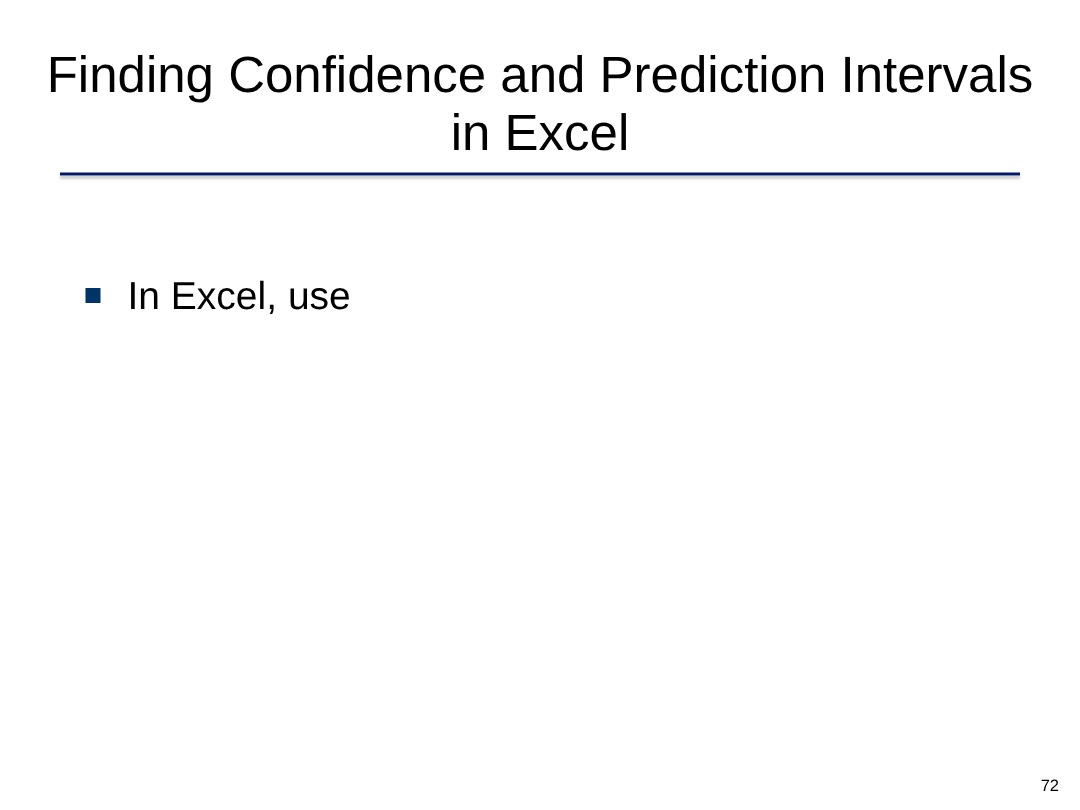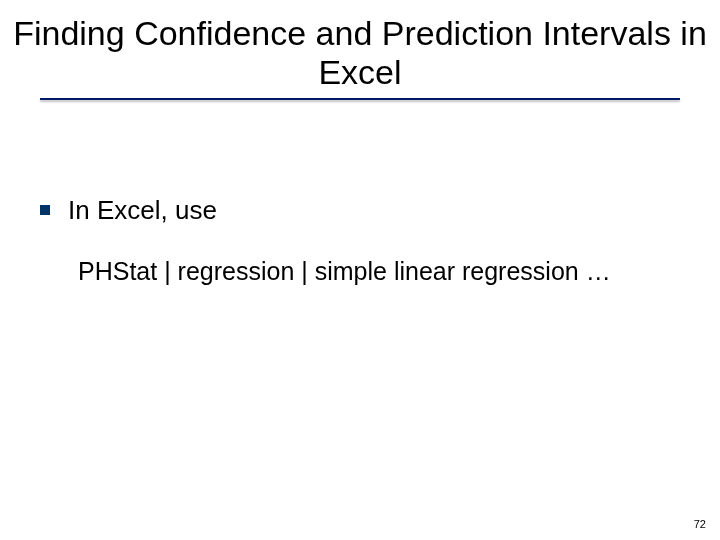--- a/index.html
+++ b/index.html
@@ -1,33 +1,33 @@
 <!DOCTYPE html>
 <html><head>
 <meta charset="utf-8">
 <style>
   * { margin: 0; padding: 0; box-sizing: border-box; }
   html, body { width: 720px; height: 540px; font-family: Arial, Helvetica, sans-serif; background: #fff; color: #000; }
-  .slide { position: relative; width: 720px; height: 540px; padding: 0; }
+  .slide { position: relative; width: 720px; height: 540px; padding: 17px; }
   .title {
     text-align: center;
     font-size: 34px;
     font-weight: 400;
     line-height: 1.15;
     padding-top: 14px;
     padding-bottom: 6px;
     font-family: Arial, Helvetica, sans-serif;
   }
   .title-underline {
     width: 640px;
     margin: 0 auto;
     border-bottom: 2px solid #001a66;
     box-shadow: 0 2px 2px rgba(0,0,0,0.25);
   }
-  .body { padding: 40px 40px 0 40px; margin-top: 30px; }
+  .body { padding: 40px 40px 0 40px; }
   .level1 {
     display: flex;
     align-items: flex-start;
     margin-top: 24px;
   }
   .bullet1 {
     width: 10px; height: 10px;
     background: #003366;
     margin-top: 11px;
     margin-right: 18px;
@@ -77,18 +77,17 @@
 
   <div class="title">Finding Confidence and Prediction Intervals in Excel</div>
   <div class="title-underline"></div>
 
   <div class="body">
     <div class="level1">
       <div class="bullet1"></div>
       <div class="level1-text">In Excel, use</div>
     </div>
 
-    <div class="level2-text">PHStat | regression | simple linear regression …</div>
 
   </div>
 
   <div class="pagenum">72</div>
 </div>
 
 </body></html>

